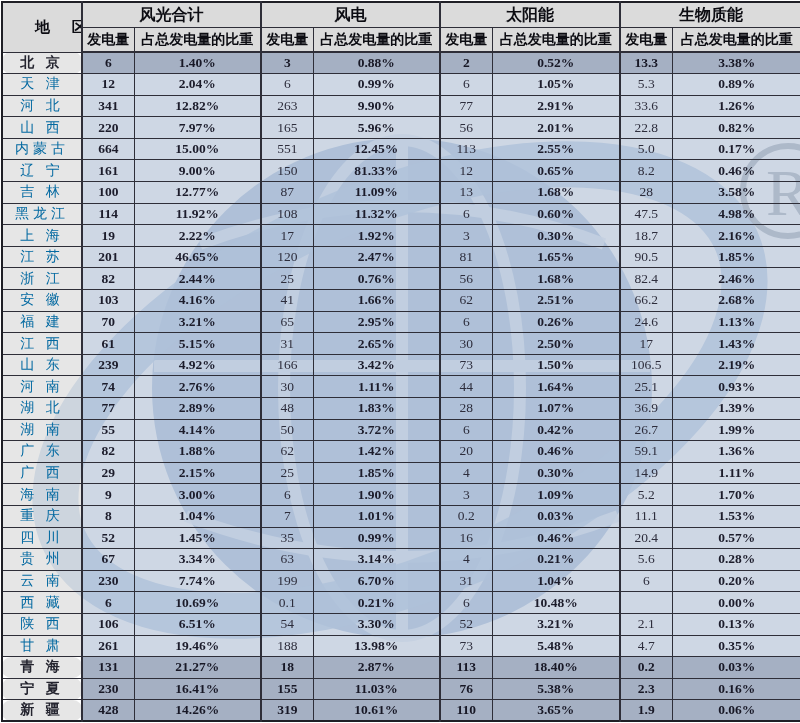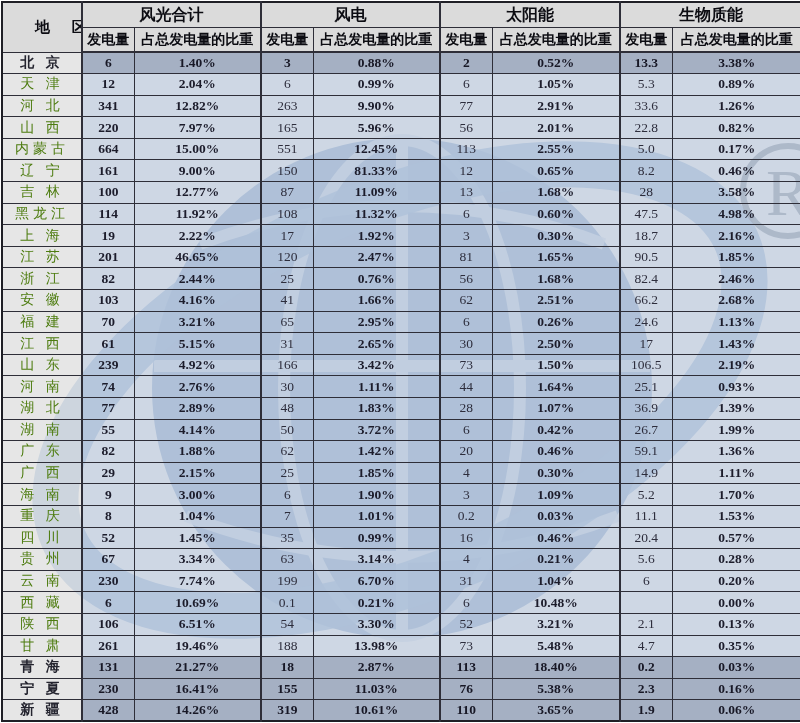--- a/index.html
+++ b/index.html
@@ -19,30 +19,30 @@
   }
   thead th{
     background:rgba(211,211,211,0.82);color:#0c0c12;
     font-weight:bold;font-size:16px;height:24px;
   }
   thead tr.subhead th{font-size:14px;height:23px;border-bottom-width:2px;}
   th.region-head{letter-spacing:9px;font-size:15px;padding-left:32px;}
   tbody tr{height:21.6px;}
   tbody th.region{
     background:rgba(221,221,221,0.72);font-weight:normal;
-    font-size:14px;color:#4d7c0f;letter-spacing:4px;
+    font-size:14px;color:#0369a1;letter-spacing:4px;
   }
   tbody td{
     background:rgba(187,200,218,0.72);
     font-size:13.5px;color:#2d2d3c;
   }
   td.pct,td.b{font-weight:bold;color:#1c1c2b;}
   td.gb,th.gb{border-left-width:2px;}
   tr.hl td{background:rgba(148,161,184,0.84);font-weight:bold;color:#181826;}
-  tr.hl th.region{font-weight:bold;color:#24242f;}
+  tr.hl th.region{font-weight:bold;color:#24242f;border-radius:9px;}
   tr.sb td,tr.sb th{border-top:1px solid #eab308;}
 </style>
 </head>
 <body>
 
 <svg class="watermark" width="800" height="723" viewBox="0 0 800 723" aria-hidden="true">
   <circle cx="402" cy="388" r="250" fill="#6f96c6" opacity="0.78"></circle>
   <g stroke="#dce7f4" stroke-width="12" fill="none" opacity="0.85">
     <line x1="402" y1="140" x2="402" y2="636"></line>
     <line x1="154" y1="366" x2="650" y2="366"></line>

